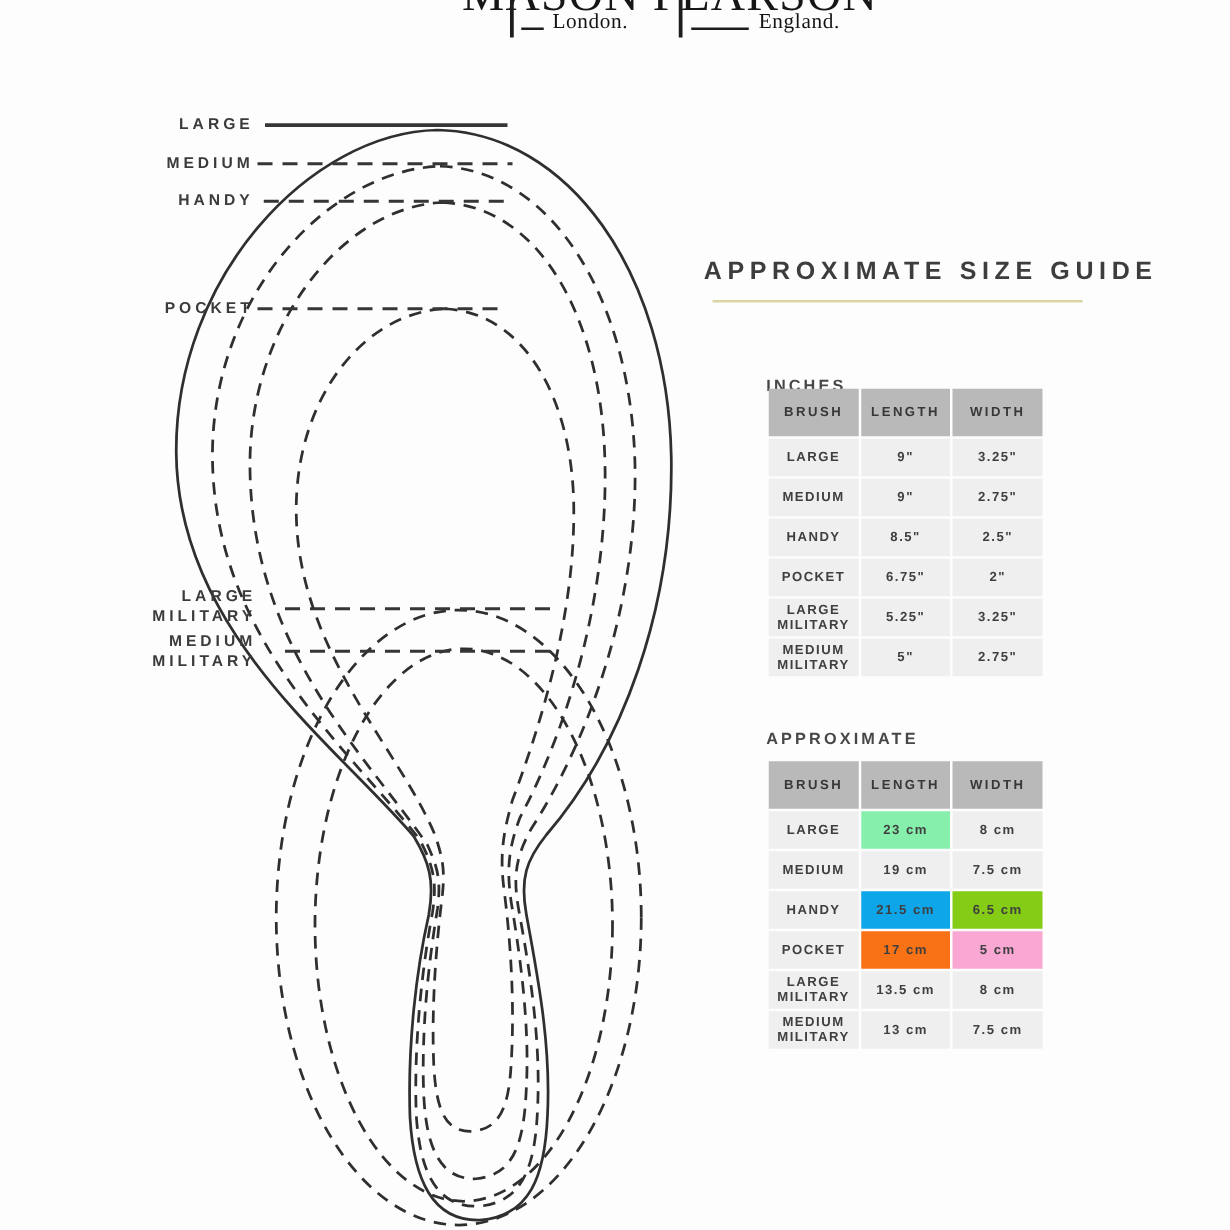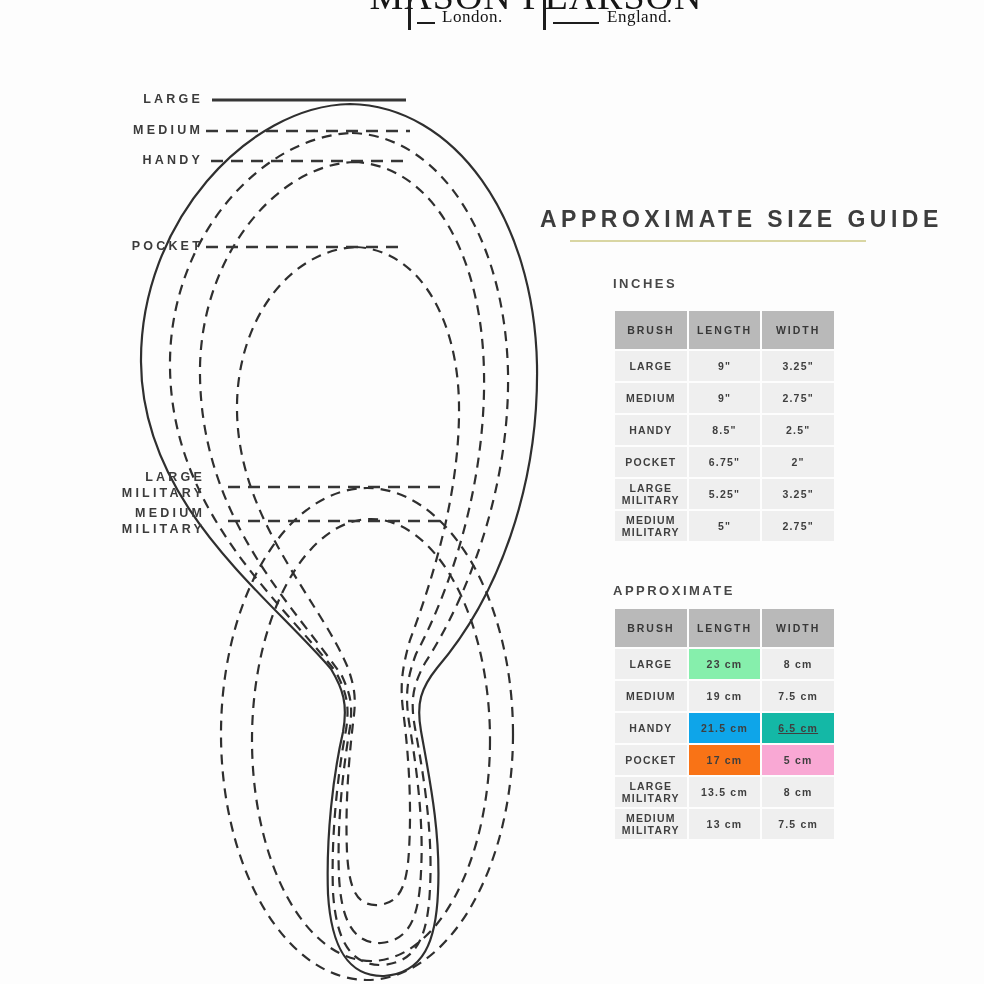--- a/index.html
+++ b/index.html
@@ -30,29 +30,29 @@
   .place-city{left:398px;}
   .place-country{left:563px;}
   
   .dlabel{
     position:absolute;text-align:right;
     font-size:12.5px;font-weight:700;letter-spacing:3.2px;color:#3b3b3b;
     line-height:15.5px;white-space:pre-line;
   }
   
   .sg-title{
-    position:absolute;left:540px;top:206px;width:320px;
-    font-size:23px;font-weight:700;letter-spacing:4.5px;color:#3d3d3d;white-space:nowrap;
+    position:absolute;left:563px;top:206px;width:320px;
+    font-size:20px;font-weight:700;letter-spacing:4.5px;color:#3d3d3d;white-space:nowrap;
   }
   .sg-underline{position:absolute;left:570px;top:240px;width:296px;height:2px;background:#d9d6a3;}
   .unit-label{
     position:absolute;left:613px;
     font-size:13px;font-weight:700;letter-spacing:2.5px;color:#474747;
   }
-  .unit-inches{top:276px;}
+  .unit-inches{top:301px;}
   .unit-cm{top:583px;}
   table.size-table{
     position:absolute;left:613px;width:223px;
     border-collapse:separate;border-spacing:2px;table-layout:fixed;
   }
   .table-inches{top:309px;}
   .table-cm{top:607px;}
   table.size-table th{
     background:#b9b9b9;height:38px;
     font-size:10.5px;font-weight:700;letter-spacing:2px;color:#383838;
@@ -222,21 +222,21 @@
         <td style="background: rgb(239, 239, 239);">8 cm</td>
       </tr>
       <tr>
         <td style="background: rgb(239, 239, 239);">MEDIUM</td>
         <td style="background: rgb(239, 239, 239);">19 cm</td>
         <td style="background: rgb(239, 239, 239);">7.5 cm</td>
       </tr>
       <tr>
         <td style="background: rgb(239, 239, 239);">HANDY</td>
         <td style="background: #0ea5e9;">21.5 cm</td>
-        <td style="background: #14b8a6; text-decoration: underline;">6.5 cm</td>
+        <td style="background: #84cc16;">6.5 cm</td>
       </tr>
       <tr>
         <td style="background: rgb(239, 239, 239);">POCKET</td>
         <td style="background: #f97316;">17 cm</td>
         <td style="background: #f9a8d4; margin-left: 38px;">5 cm</td>
       </tr>
       <tr>
         <td style="background: rgb(239, 239, 239);">LARGE
 MILITARY</td>
         <td style="background: rgb(239, 239, 239);">13.5 cm</td>

